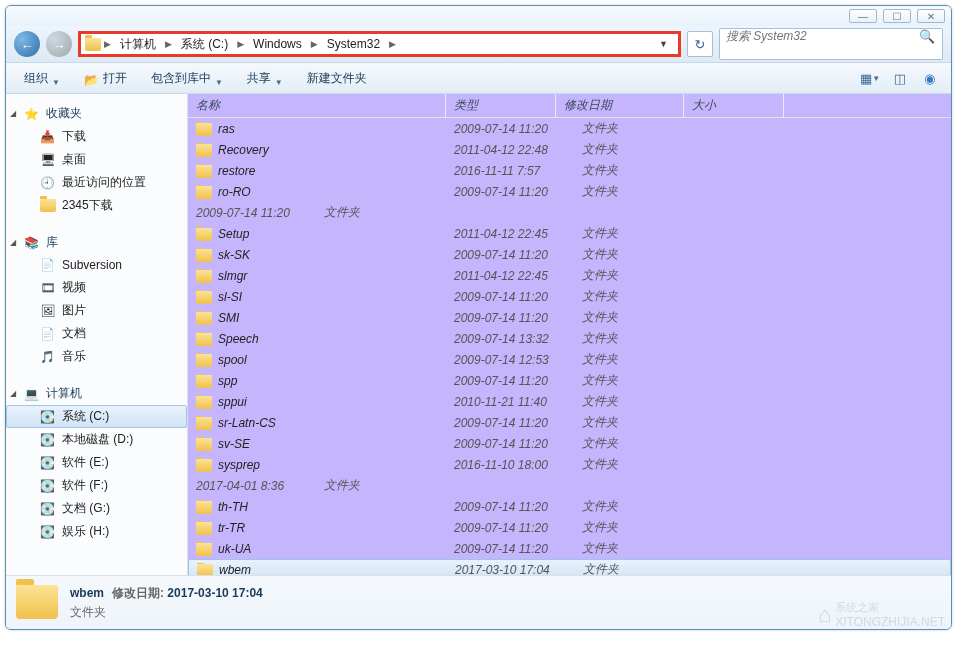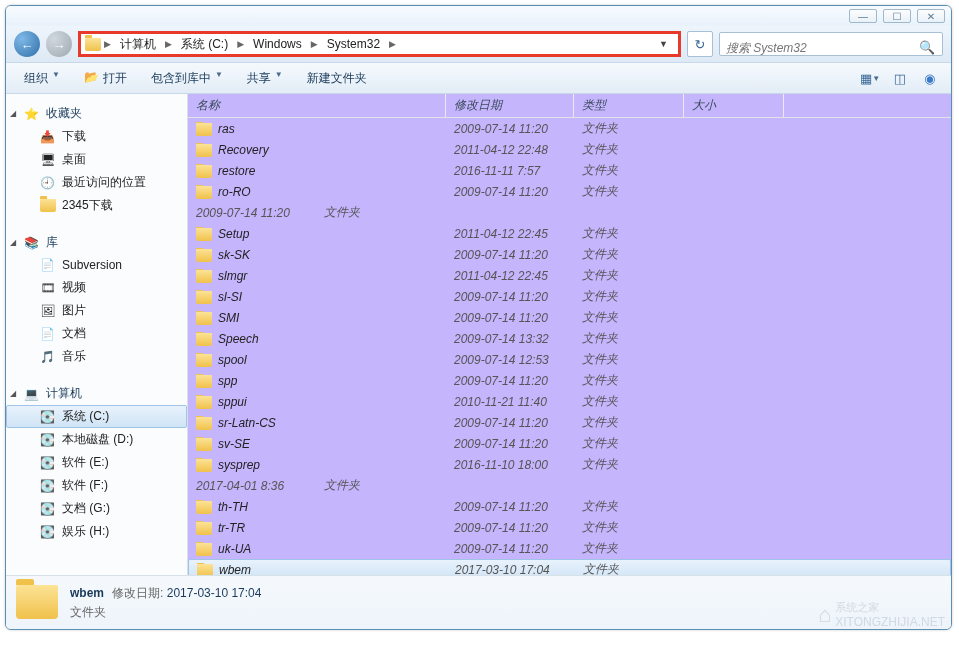--- a/index.html
+++ b/index.html
@@ -13,27 +13,27 @@
 
 
 .addr-row { height: 36px; background: linear-gradient(#eef5fc,#dde9f5); display: flex; align-items: center; padding: 0 8px; gap: 6px; }
 .nav-back, .nav-fwd { width: 26px; height: 26px; border-radius: 50%; background: radial-gradient(circle at 30% 30%, #7fb8e8, #2f6fa8); display: flex; align-items: center; justify-content: center; color: #fff; font-size: 13px; cursor: pointer; }
 .nav-fwd { background: radial-gradient(circle at 30% 30%, #d0d8df, #9fa8b0); }
 .addr-box { flex: 1; height: 26px; border: 3px solid #e83a2a; background: #fff; display: flex; align-items: center; padding: 0 4px; position: relative; }
 .addr-crumb { display: flex; align-items: center; height: 100%; padding: 0 6px; font-size: 12px; color: #222; cursor: pointer; }
 .addr-sep { color: #666; font-size: 9px; padding: 0 3px; }
 .addr-drop { margin-left: auto; color: #444; font-size: 9px; padding: 0 6px; cursor: pointer; }
 .refresh-btn { width: 26px; height: 26px; border: 1px solid #a8c0d6; background: #fff; display: flex; align-items: center; justify-content: center; color: #3a6a98; font-size: 13px; cursor: pointer; border-radius: 2px; }
-.search-box { width: 224px; height: 24px; border: 1px solid #a8c0d6; background: #fff; display: flex; align-items: flex-end; padding: 0 6px; border-radius: 2px; }
+.search-box { width: 224px; height: 32px; border: 1px solid #a8c0d6; background: #fff; display: flex; align-items: flex-start; padding: 0 6px; border-radius: 2px; }
 .search-box input { border: none; outline: none; flex: 1; font-size: 12px; color: #888; font-style: italic; }
 .search-icon { color: #3a6a98; font-size: 13px; }
 
 
 .toolbar { height: 32px; background: linear-gradient(#f5f9fd,#e3edf6); border-top: 1px solid #c8d8e8; border-bottom: 1px solid #c8d8e8; display: flex; align-items: center; padding: 0 8px; gap: 4px; }
-.tb-item { padding: 4px 10px; font-size: 12px; color: #1a3a5a; display: flex; align-items: flex-start; gap: 4px; cursor: pointer; border-radius: 2px; }
+.tb-item { padding: 4px 10px; font-size: 12px; color: #1a3a5a; display: flex; align-items: flex-end; gap: 4px; cursor: pointer; border-radius: 2px; }
 .tb-drop { font-size: 8px; color: #4a6a8a; }
 .tb-spacer { flex: 1; }
 .tb-icon-btn { width: 26px; height: 22px; display: flex; align-items: center; justify-content: center; color: #3a6a98; cursor: pointer; font-size: 13px; }
 
 
 .body-split { flex: 1; display: flex; overflow: hidden; }
 
 
 .sidebar { width: 182px; border-right: 1px solid #d8e0e8; background: #fafcfe; overflow-y: auto; padding: 8px 0; font-size: 12px; }
 .sb-group { margin-bottom: 14px; }
@@ -60,21 +60,21 @@
 .cell-date { width: 128px; color: #555; }
 .cell-type { width: 110px; color: #555; }
 .folder-ic { width: 16px; height: 13px; background: linear-gradient(#fce396,#f0c14b); border-radius: 1px 1px 2px 2px; position: relative; }
 .folder-ic::before { content: ""; position: absolute; top: -3px; left: 0; width: 7px; height: 3px; background: #f0c14b; border-radius: 1px 1px 0 0; }
 
 
 .details { height: 54px; border-top: 1px solid #d8e0e8; background: linear-gradient(#f5f9fd,#eef4fa); display: flex; align-items: center; padding: 6px 10px; gap: 12px; font-size: 12px; }
 .details-icon { width: 42px; height: 36px; }
 .details-icon .big-folder { width: 42px; height: 34px; background: linear-gradient(#fce396,#f0c14b); border-radius: 2px 2px 4px 4px; position: relative; }
 .details-icon .big-folder::before { content: ""; position: absolute; top: -6px; left: 0; width: 18px; height: 6px; background: #f0c14b; border-radius: 2px 2px 0 0; }
-.details-text .line1 { color: #1a3a5a; }
+.details-text .line1 { color: #1a3a5a; font-weight: bold; }
 .details-text .line1 .lbl { color: #666; margin-left: 8px; }
 .details-text .line2 { color: #666; margin-top: 2px; }
 
 .watermark { position: absolute; right: 14px; bottom: 16px; color: rgba(180,190,200,0.5); font-size: 11px; display: flex; align-items: center; gap: 4px; pointer-events: none; }
 .watermark .wlogo { font-size: 22px; }
 
 
 .rows::-webkit-scrollbar, .sidebar::-webkit-scrollbar { width: 16px; }
 .rows::-webkit-scrollbar-thumb, .sidebar::-webkit-scrollbar-thumb { background: #c8d4e0; border: 3px solid #f0f4f8; border-radius: 8px; }
 .rows::-webkit-scrollbar-track, .sidebar::-webkit-scrollbar-track { background: #f0f4f8; }
@@ -225,22 +225,22 @@
         <div class="sb-item">
             <span class="ic">💽</span>
             <span>娱乐 (H:)</span>
           </div>
       </div>
     </div>
 
     <div class="filelist">
       <div class="cols">
         <div class="col col-name">名称</div>
+        <div class="col col-type">类型</div>
         <div class="col col-date">修改日期</div>
-        <div class="col col-type">类型</div>
         <div class="col col-size">大小</div>
       </div>
       <div class="rows" id="rows">
           <div class="row">
             <div class="cell cell-name">
               <span class="folder-ic"></span>
               <span>ras</span>
             </div>
             <div class="cell cell-date">2009-07-14 11:20</div>
             <div class="cell cell-type">文件夹</div>

